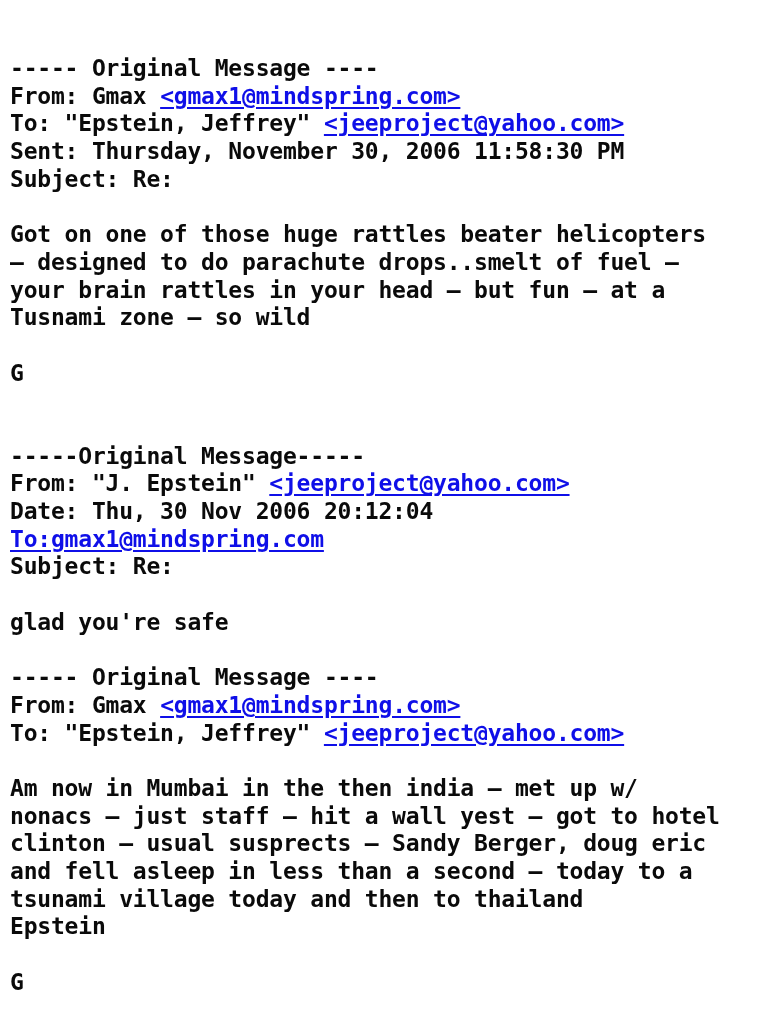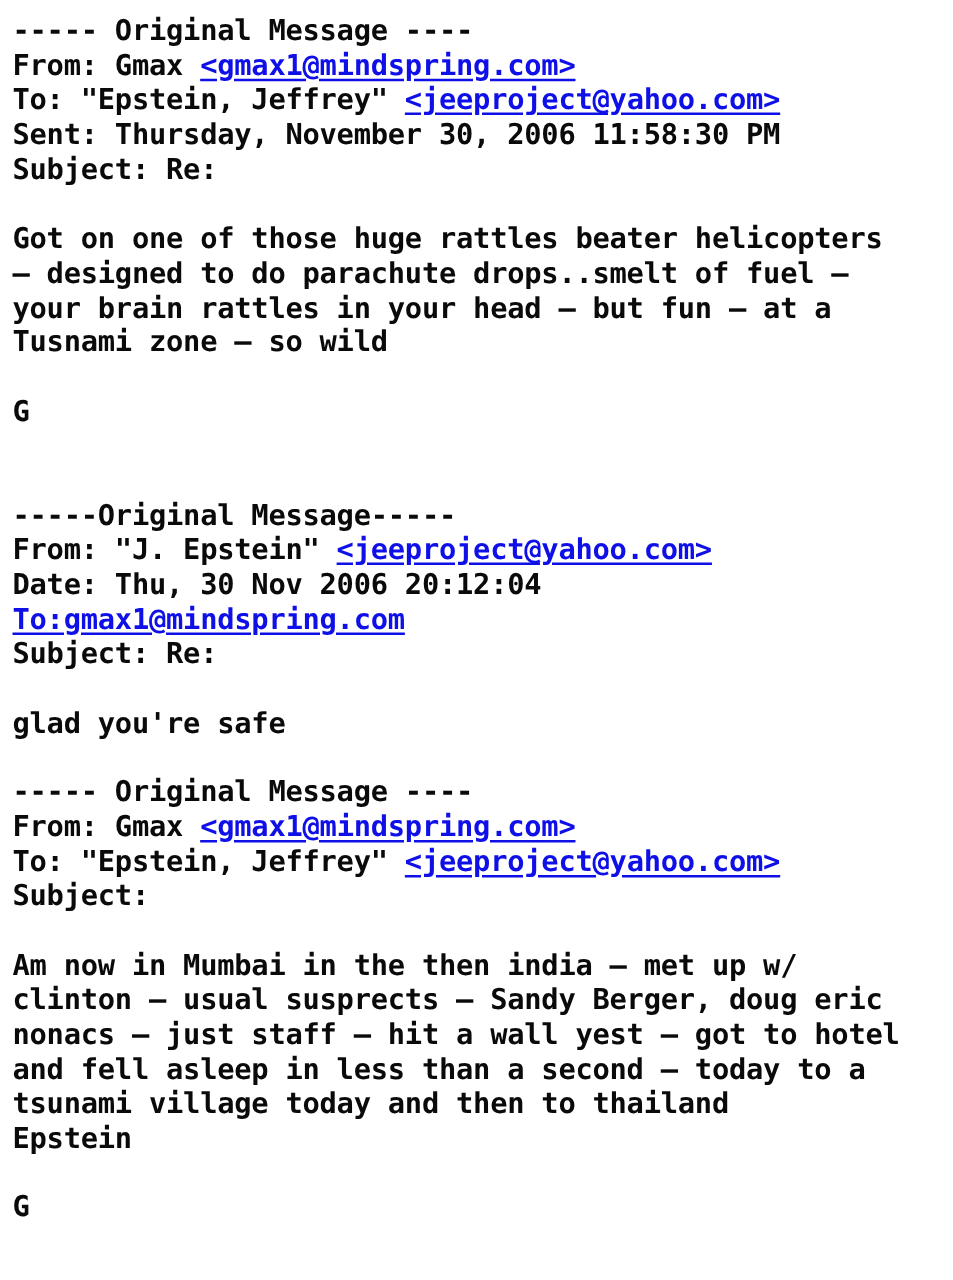--- a/index.html
+++ b/index.html
@@ -15,20 +15,21 @@
     padding: 12px 8px 0 10px;
     overflow: hidden;
   }
   .email-thread {
     font-family: "DejaVu Sans Mono", "Liberation Mono", monospace;
     font-size: 23px;
     font-weight: 700;
     line-height: 27.7px;
     letter-spacing: -0.2px;
     color: var(--text-color, #000000);
+    margin-top: 43px;
   }
   .line {
     white-space: pre;
     height: 27.7px;
   }
   .email-link {
     color: var(--link-color, #0000ee);
     text-underline-offset: 3px;
     cursor: pointer;
   }
@@ -56,24 +57,23 @@
       <div class="line"><span>From: "J. Epstein" </span><a class="email-link" href="#">&lt;jeeproject@yahoo.com&gt;</a></div>
       <div class="line"><span>Date: Thu, 30 Nov 2006 20:12:04</span></div>
       <div class="line"><a class="email-link" href="#">To:gmax1@mindspring.com</a></div>
       <div class="line"><span>Subject: Re:</span></div>
       <div class="line">&nbsp;</div>
       <div class="line"><span>glad you're safe</span></div>
       <div class="line">&nbsp;</div>
       <div class="line"><span>----- Original Message ----</span></div>
       <div class="line"><span>From: Gmax </span><a class="email-link" href="#">&lt;gmax1@mindspring.com&gt;</a></div>
       <div class="line"><span>To: "Epstein, Jeffrey" </span><a class="email-link" href="#">&lt;jeeproject@yahoo.com&gt;</a></div>
-      <div class="line"><span>Subject:</span></div>
       <div class="line">&nbsp;</div>
       <div class="line"><span>Am now in Mumbai in the then india – met up w/</span></div>
+      <div class="line"><span>nonacs – just staff – hit a wall yest – got to hotel</span></div>
       <div class="line"><span>clinton – usual susprects – Sandy Berger, doug eric</span></div>
-      <div class="line"><span>nonacs – just staff – hit a wall yest – got to hotel</span></div>
       <div class="line"><span>and fell asleep in less than a second – today to a</span></div>
       <div class="line"><span>tsunami village today and then to thailand</span></div>
       <div class="line"><span>Epstein</span></div>
       <div class="line">&nbsp;</div>
       <div class="line"><span>G</span></div>
     </div>
 </div>
 
 </body></html>

